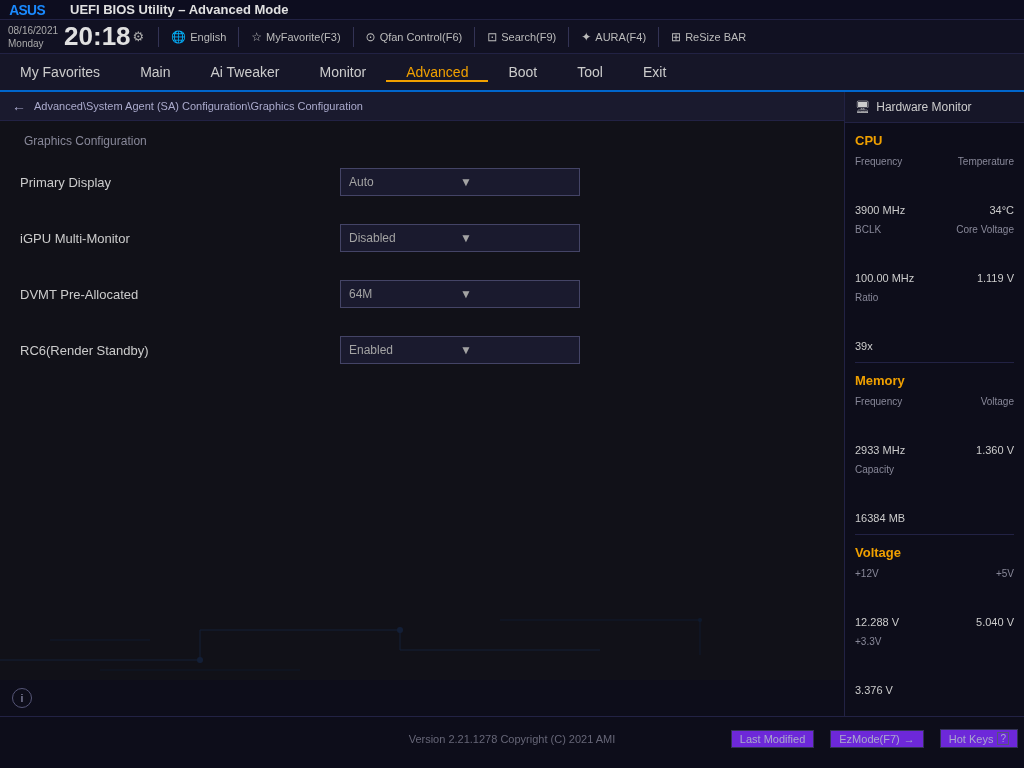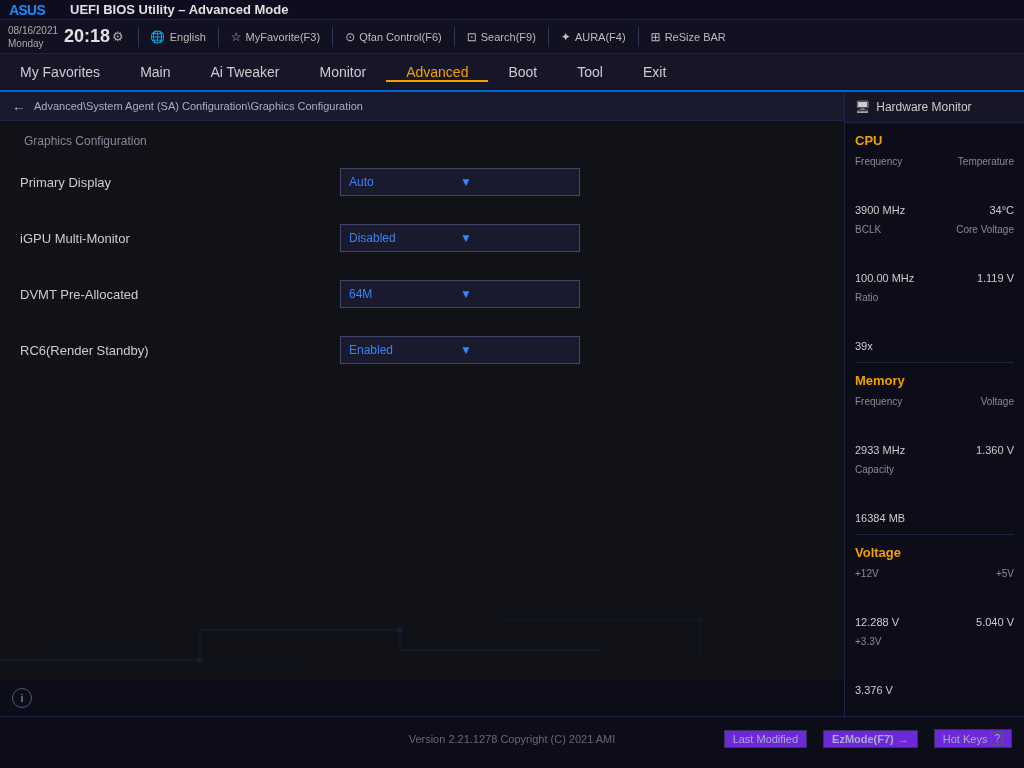--- a/index.html
+++ b/index.html
@@ -146,21 +146,21 @@
       width: 240px;
       height: 28px;
       padding: 0 8px;
       cursor: pointer;
       position: relative;
     }
 
     .setting-dropdown span {
       flex: 1;
       font-size: 12px;
-      color: #3b82f6;
+      color: #a3a3a3;
     }
 
     .dropdown-arrow {
       color: #888899;
       font-size: 10px;
     }
 
     
     #info-bar {
       background: #0d0d1a;
@@ -272,21 +272,21 @@
   </div>
   <span style="color:#e0e0e0;font-size:13px;font-weight:bold;">UEFI BIOS Utility – Advanced Mode</span>
 </div>
 
 <div id="toolbar">
   <div style="display:flex;align-items:center;margin-right:10px;">
     <div style="display:flex;flex-direction:column;margin-right:6px;font-size:10px;line-height:1.3;">
       <span>08/16/2021</span>
       <span>Monday</span>
     </div>
-    <span style="font-size:18px;font-weight:bold;color:#e0e0e0;margin-right:2px;">20:18</span>
+    <span style="font-size:26px;font-weight:bold;color:#e0e0e0;margin-right:2px;">20:18</span>
     <span style="font-size:13px;color:#aaaaaa;cursor:pointer;">⚙</span>
   </div>
   <div class="toolbar-divider"></div>
   <div class="toolbar-item">
     <span class="toolbar-icon">🌐</span>
     <span>English</span>
   </div>
   <div class="toolbar-divider"></div>
   <div class="toolbar-item">
     <span class="toolbar-icon">☆</span>
@@ -481,26 +481,26 @@
         <span class="hw-label">+3.3V</span>
       </div>
       <div class="hw-row">
         <span class="hw-value">3.376 V</span>
       </div>
 
     </div>
   </div>
 </div>
 
-<div id="footer" style="background:#0d0d1a;height:44px;display:flex;align-items:center;justify-content:flex-end;padding:0 12px;border-top:1px solid #222244;position:relative;">
+<div id="footer" style="background:#0d0d1a;height:44px;display:flex;align-items:center;justify-content:flex-end;padding:0 6px;border-top:1px solid #222244;position:relative;">
   <span style="position:absolute;left:50%;transform:translateX(-50%);font-size:11px;color:#666677;">Version 2.21.1278 Copyright (C) 2021 AMI</span>
   <div class="footer-btn">
     <span>Last Modified</span>
   </div>
-  <div class="footer-btn" style="display:flex;align-items:flex-end;font-weight:bold;">
+  <div class="footer-btn" style="display:flex;align-items:flex-end;">
     <span>EzMode(F7)</span>
     <span style="margin-left:4px;">→</span>
   </div>
   <div class="footer-btn" style="display:flex;align-items:center;">
     <span>Hot Keys</span>
     <span style="margin-left:4px;border:1px solid #555577;padding:0 2px;font-size:10px;">?</span>
   </div>
 </div>
 
 </body></html>

